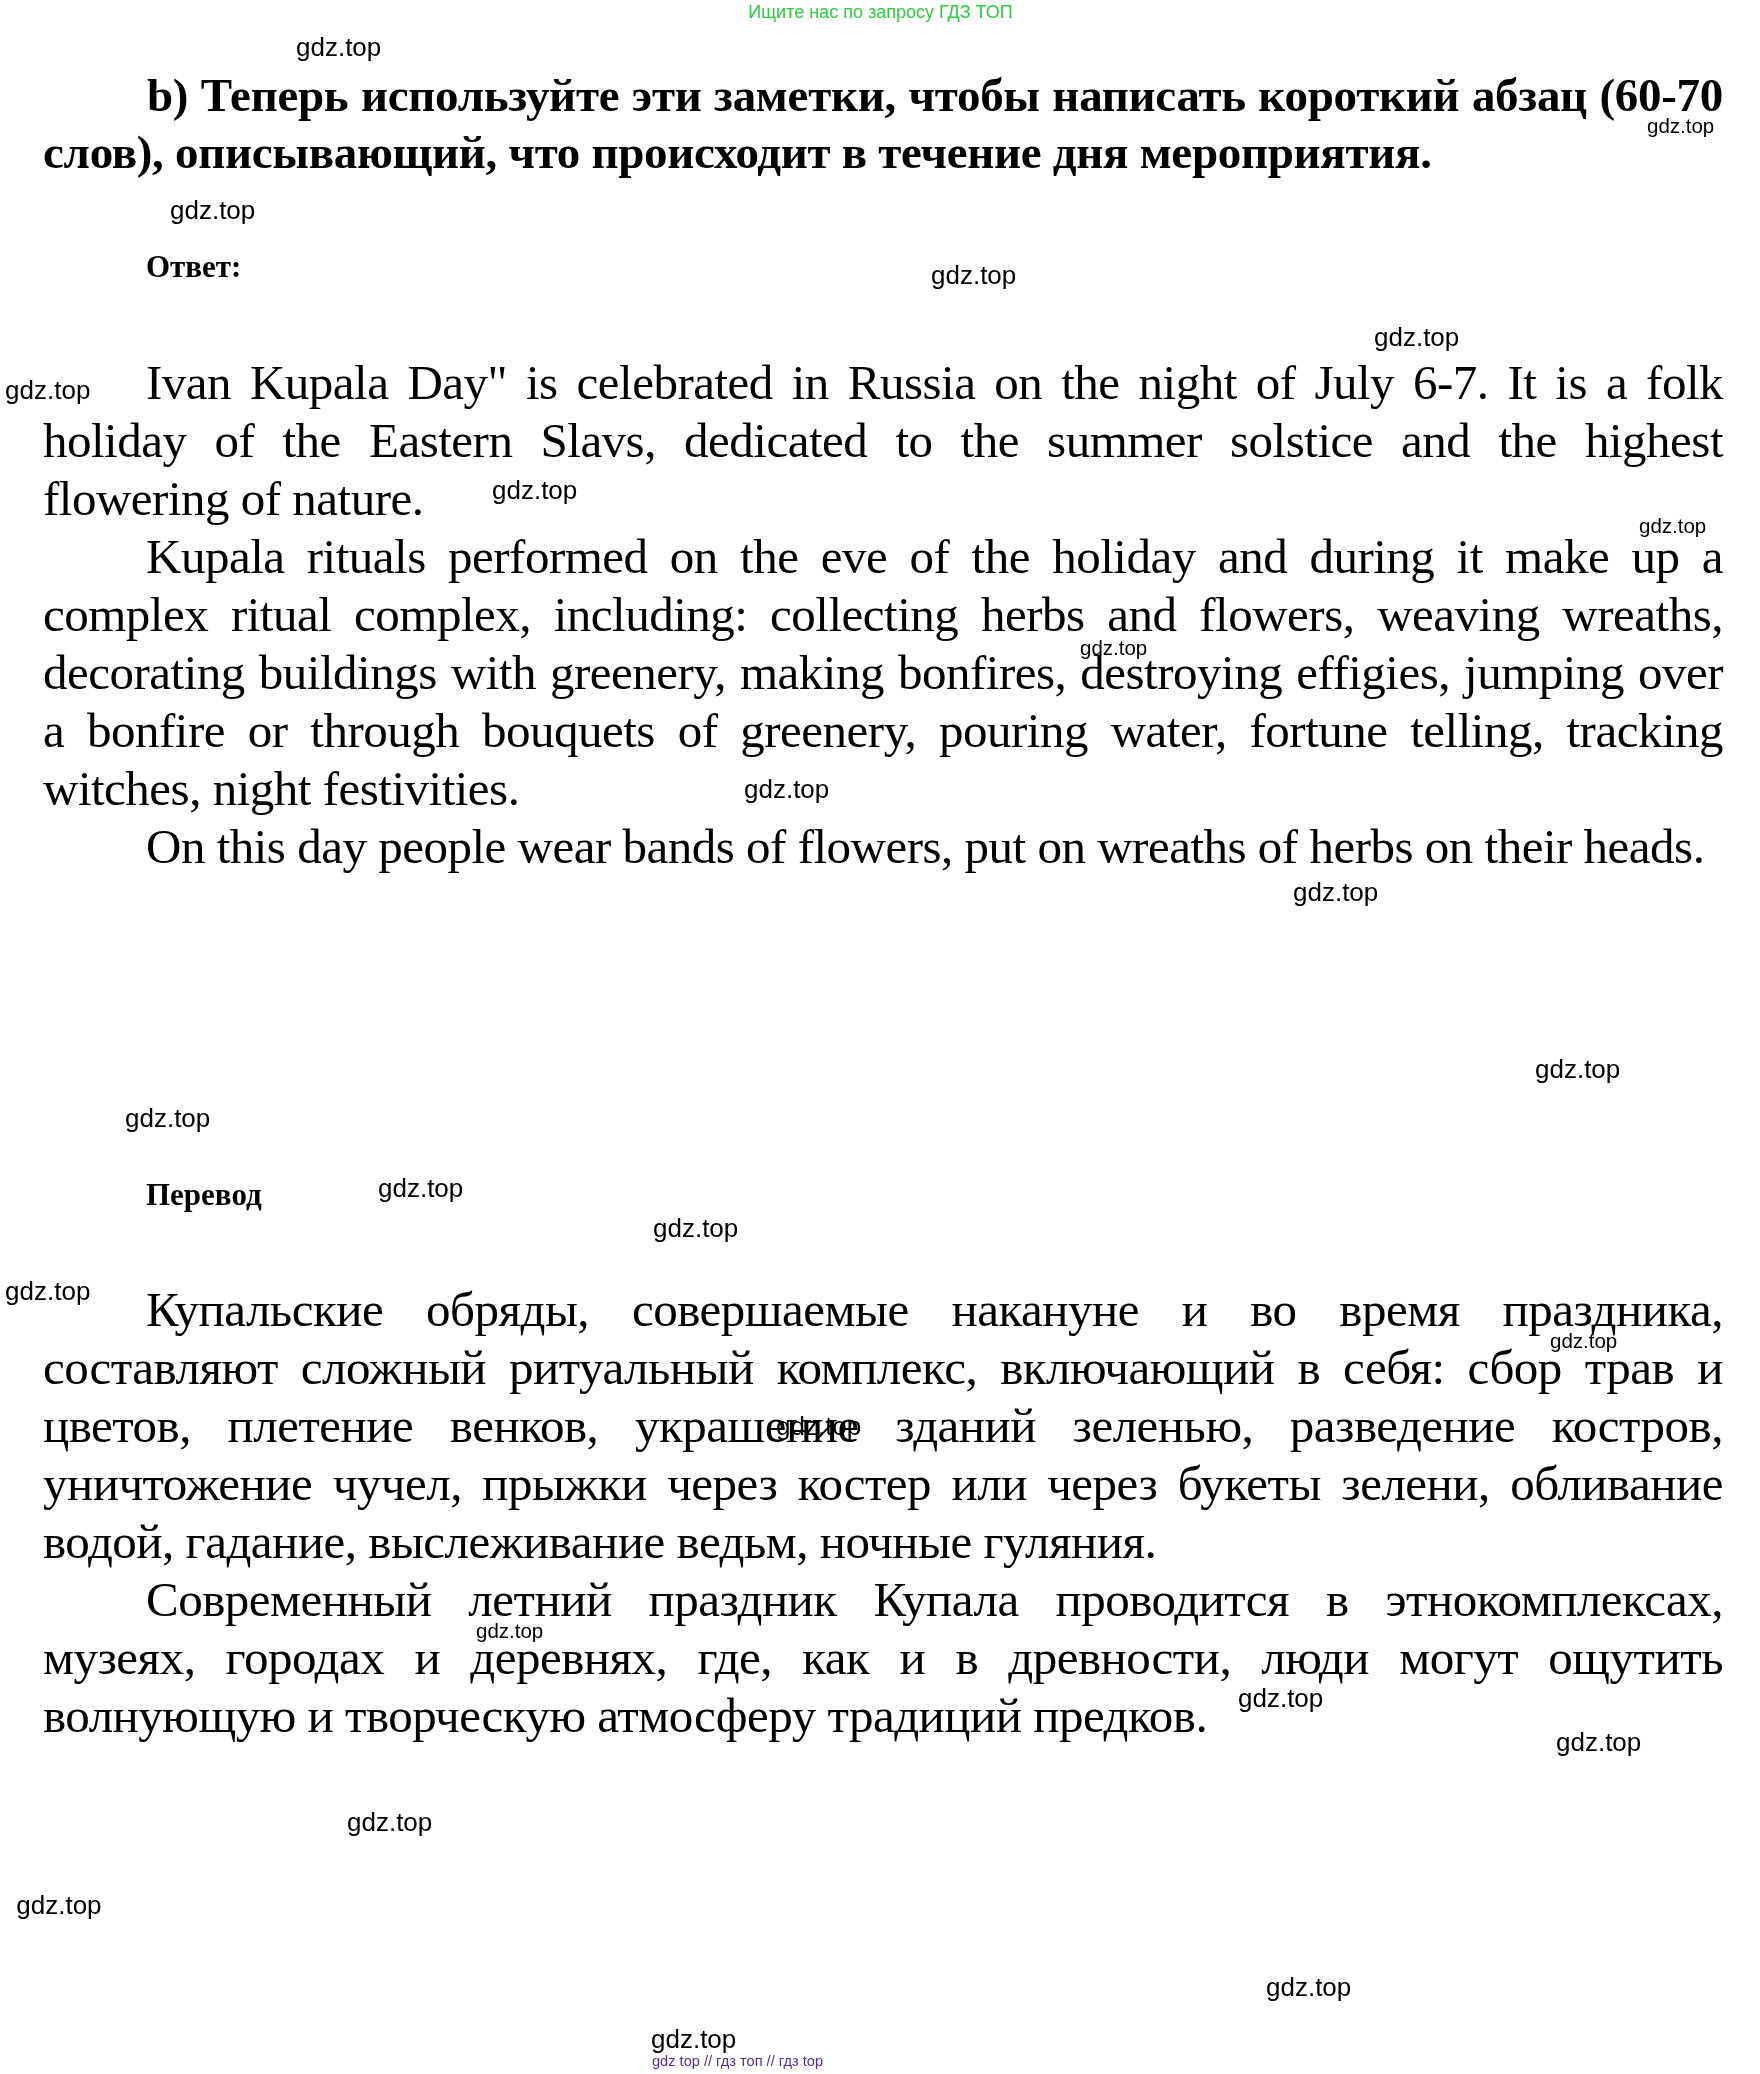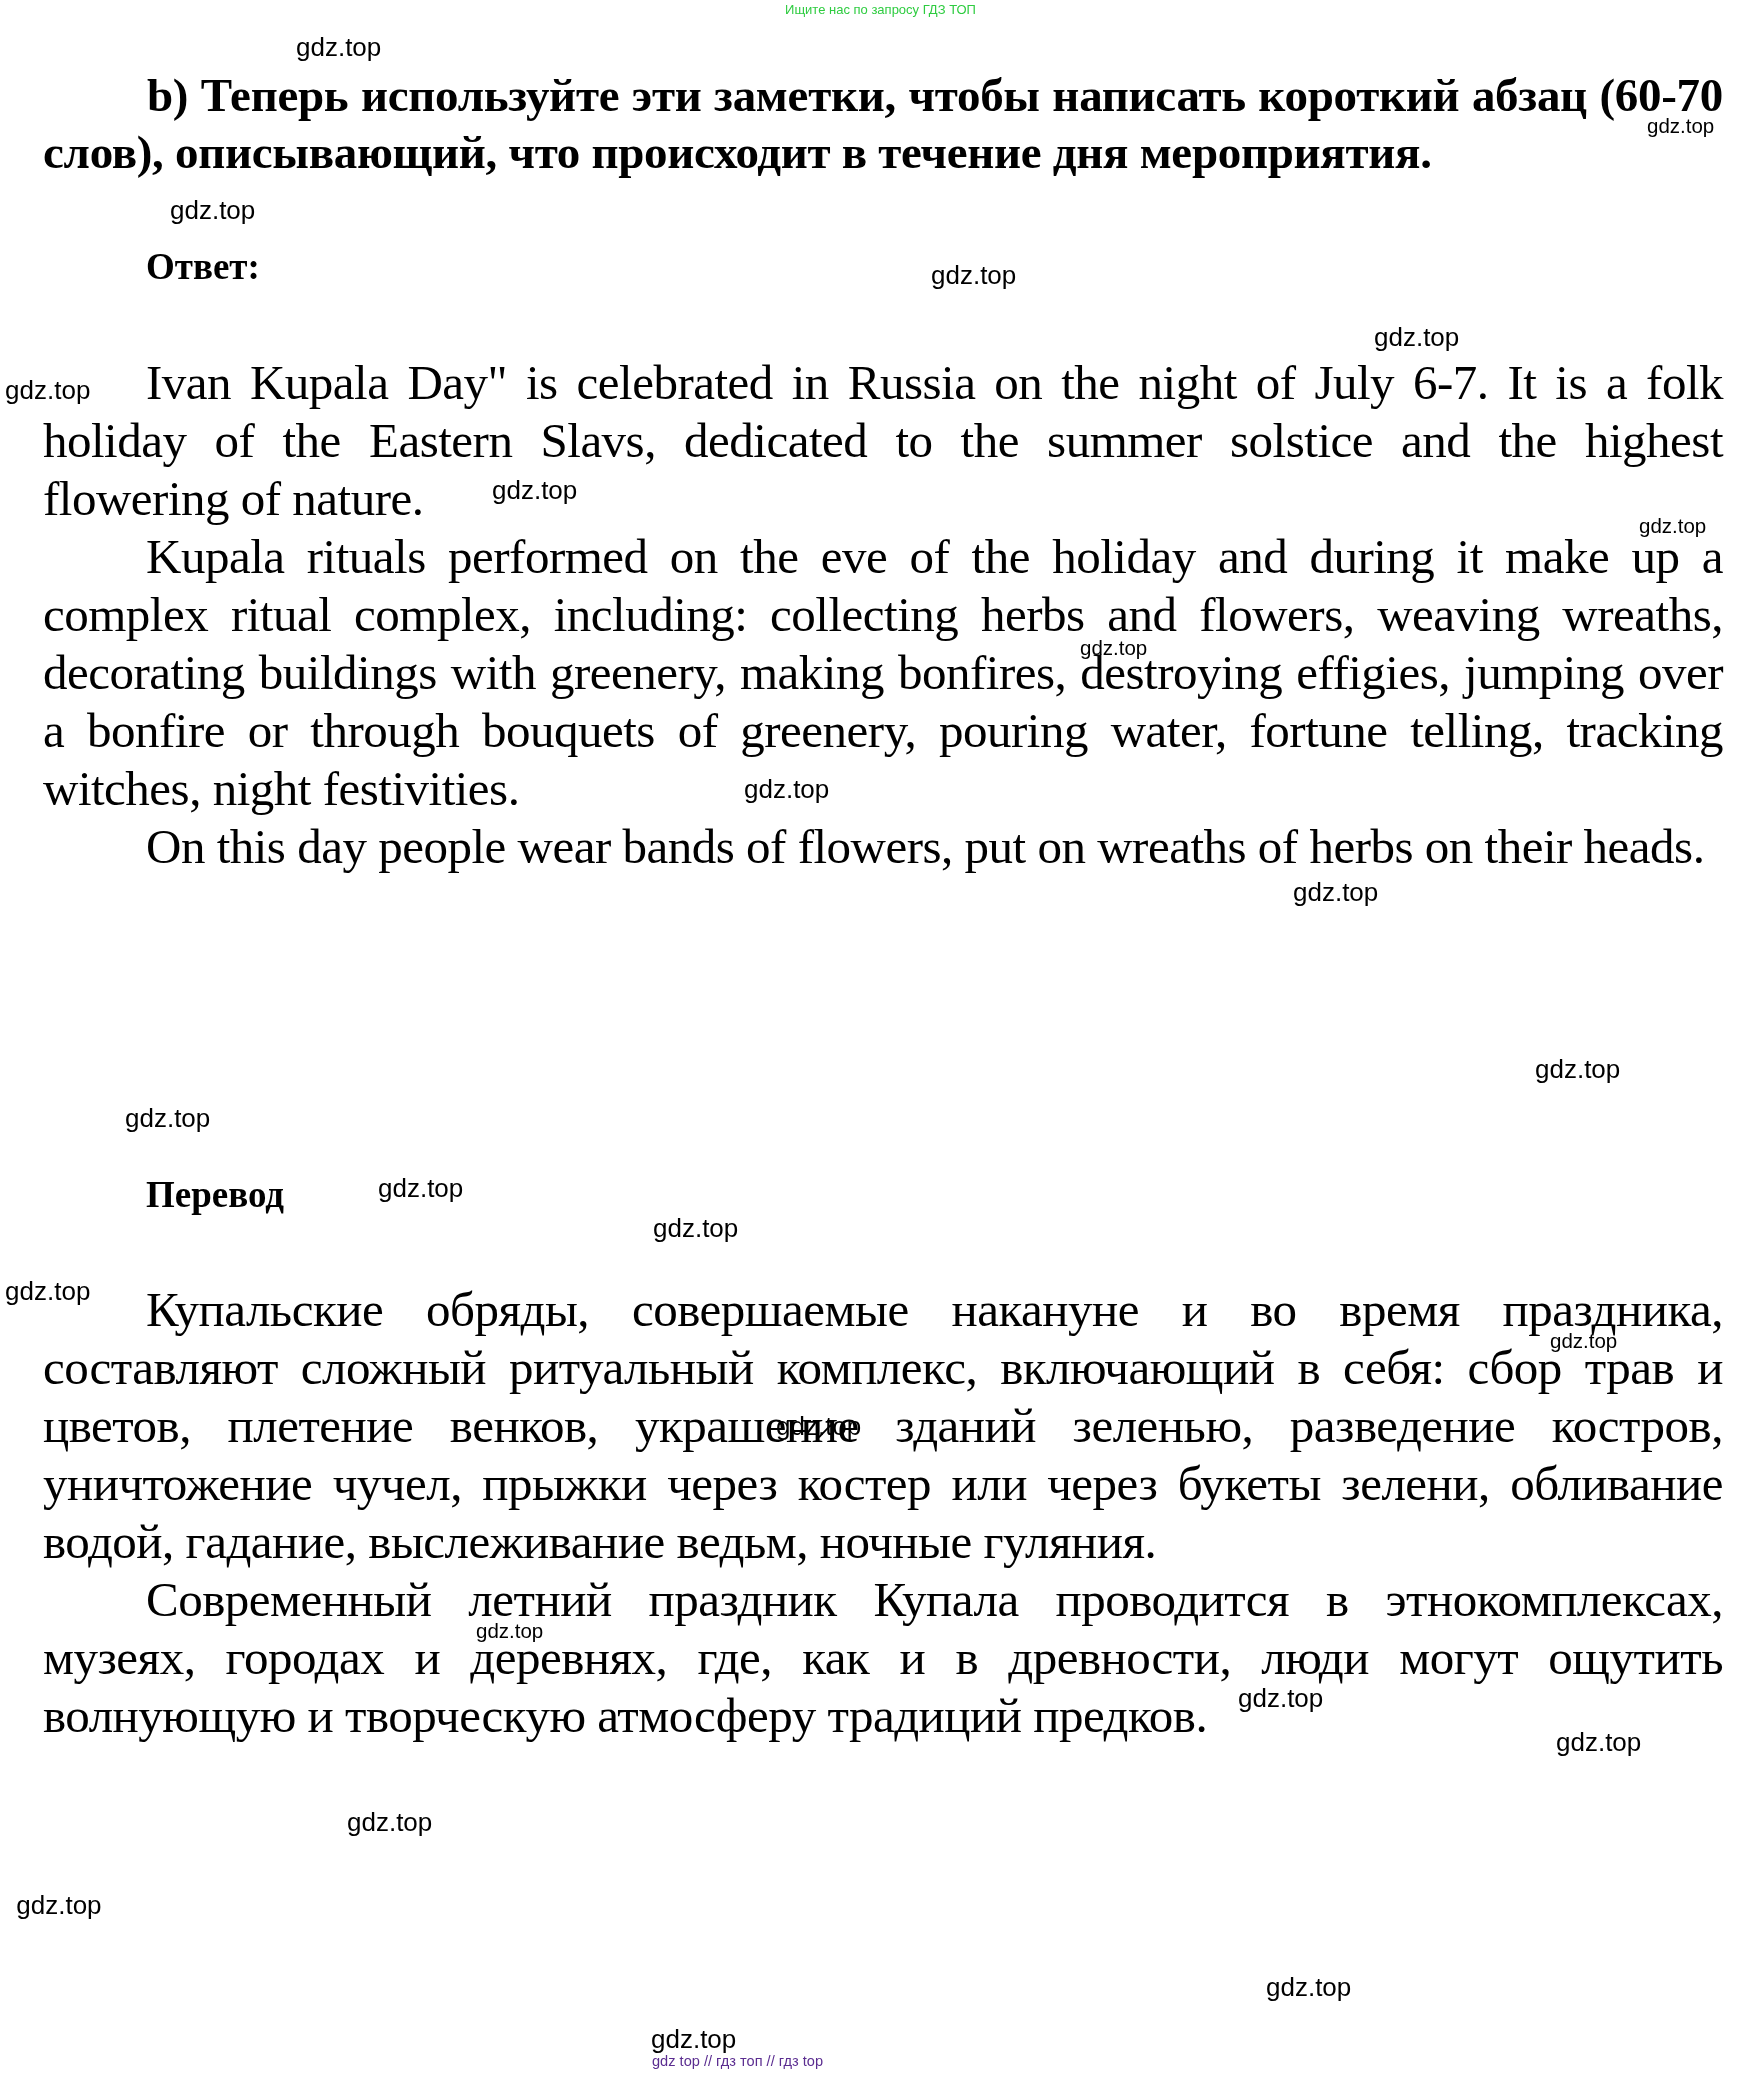--- a/index.html
+++ b/index.html
@@ -15,21 +15,21 @@
     font-family: "Liberation Serif", "DejaVu Serif", serif;
     color: #000000;
   }
   .top-banner {
     position: absolute;
     top: 1.7px;
     left: 0;
     width: 1761px;
     text-align: center;
     font-family: "Liberation Sans", "DejaVu Sans", sans-serif;
-    font-size: 13px;
+    font-size: 18px;
     color: #2ecc40;
   }
   .footer {
     position: absolute;
     top: 2053px;
     left: 0;
     width: 1475px;
     text-align: center;
     font-family: "Liberation Sans", "DejaVu Sans", sans-serif;
     font-size: 14.6px;
@@ -44,21 +44,21 @@
     font-size: 47px;
     line-height: 57px;
     text-align: justify;
     text-indent: 104px;
     letter-spacing: -0.3px;
   }
   .section-title {
     position: absolute;
     left: 146px;
     font-weight: bold;
-    font-size: 37px;
+    font-size: 31px;
     line-height: 51px;
   }
   .answer-title { top: 241px; }
   .translation-title { top: 1169px; }
   .body-block {
     position: absolute;
     left: 43px;
     width: 1680px;
     font-size: 49px;
     line-height: 58px;

